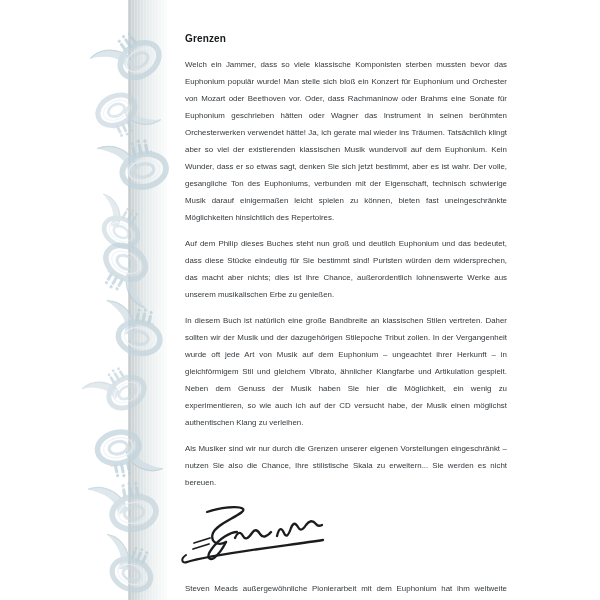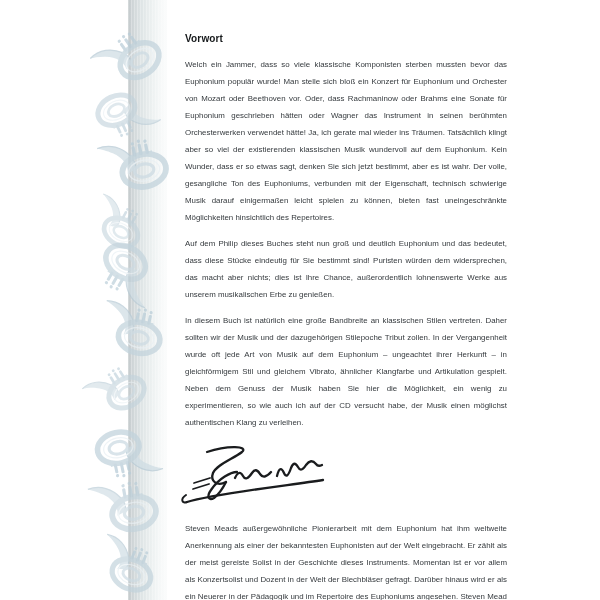--- a/index.html
+++ b/index.html
@@ -222,25 +222,26 @@
       <rect x="82" y="16" width="5" height="16" rx="2" fill="#b9cdd8"></rect>
       <circle cx="64.5" cy="12" r="2.6" fill="#b9cdd8"></circle>
       <circle cx="74.5" cy="10" r="2.6" fill="#b9cdd8"></circle>
       <circle cx="84.5" cy="12" r="2.6" fill="#b9cdd8"></circle>
 
       <ellipse cx="74" cy="56" rx="24" ry="16" fill="none" stroke="#e9f0f4" stroke-width="2"></ellipse>
     </svg></div>
     </div>
 
   <div class="content">
-    <h1>Vorwort</h1>
+    <h1>Grenzen</h1>
 
     <p>Welch ein Jammer, dass so viele klassische Komponisten sterben mussten bevor das Euphonium populär wurde! Man stelle sich bloß ein Konzert für Euphonium und Orchester von Mozart oder Beethoven vor. Oder, dass Rachmaninow oder Brahms eine Sonate für Euphonium geschrieben hätten oder Wagner das Instrument in seinen berühmten Orchesterwerken verwendet hätte! Ja, ich gerate mal wieder ins Träumen. Tatsächlich klingt aber so viel der existierenden klassischen Musik wundervoll auf dem Euphonium. Kein Wunder, dass er so etwas sagt, denken Sie sich jetzt bestimmt, aber es ist wahr. Der volle, gesangliche Ton des Euphoniums, verbunden mit der Eigenschaft, technisch schwierige Musik darauf einigermaßen leicht spielen zu können, bieten fast uneingeschränkte Möglichkeiten hinsichtlich des Repertoires.</p>
     <p>Auf dem Philip dieses Buches steht nun groß und deutlich Euphonium und das bedeutet, dass diese Stücke eindeutig für Sie bestimmt sind! Puristen würden dem widersprechen, das macht aber nichts; dies ist Ihre Chance, außerordentlich lohnenswerte Werke aus unserem musikalischen Erbe zu genießen.</p>
     <p>In diesem Buch ist natürlich eine große Bandbreite an klassischen Stilen vertreten. Daher sollten wir der Musik und der dazugehörigen Stilepoche Tribut zollen. In der Vergangenheit wurde oft jede Art von Musik auf dem Euphonium – ungeachtet ihrer Herkunft – in gleichförmigem Stil und gleichem Vibrato, ähnlicher Klangfarbe und Artikulation gespielt. Neben dem Genuss der Musik haben Sie hier die Möglichkeit, ein wenig zu experimentieren, so wie auch ich auf der CD versucht habe, der Musik einen möglichst authentischen Klang zu verleihen.</p>
+    <p>Als Musiker sind wir nur durch die Grenzen unserer eigenen Vorstellungen eingeschränkt – nutzen Sie also die Chance, Ihre stilistische Skala zu erweitern... Sie werden es nicht bereuen.</p>
 
 
     <div class="sig" role="img" aria-label="Steven Mead">
       <svg width="175" height="68" viewBox="0 0 175 68" fill="none" stroke="#1a1c1e" stroke-width="2.3" stroke-linecap="round" stroke-linejoin="round">
         <path d="M34,10 C55,3 76,4 69,10 C60,17 44,22 40,31 C37,39 44,45 53,40"></path>
         <path d="M53,40 C50,46 46,52 41,56 C36,59 33,55 38,48 C46,36 58,30 64,30"></path>
         <path d="M62,36 q4,-9 8,-2 q3,6 9,-3 q4,-6 8,1 q4,6 11,-2"></path>
         <path d="M104,34 q3,-12 7,-3 q3,7 7,-5 q3,-8 7,-1 q3,6 8,-2 q5,-7 10,-1 q2,3 6,1"></path>
         <path d="M21,41 l16,-5 M20,47 l16,-5" stroke-width="1.8"></path>
         <path d="M14,60 C40,52 110,44 150,38"></path>

